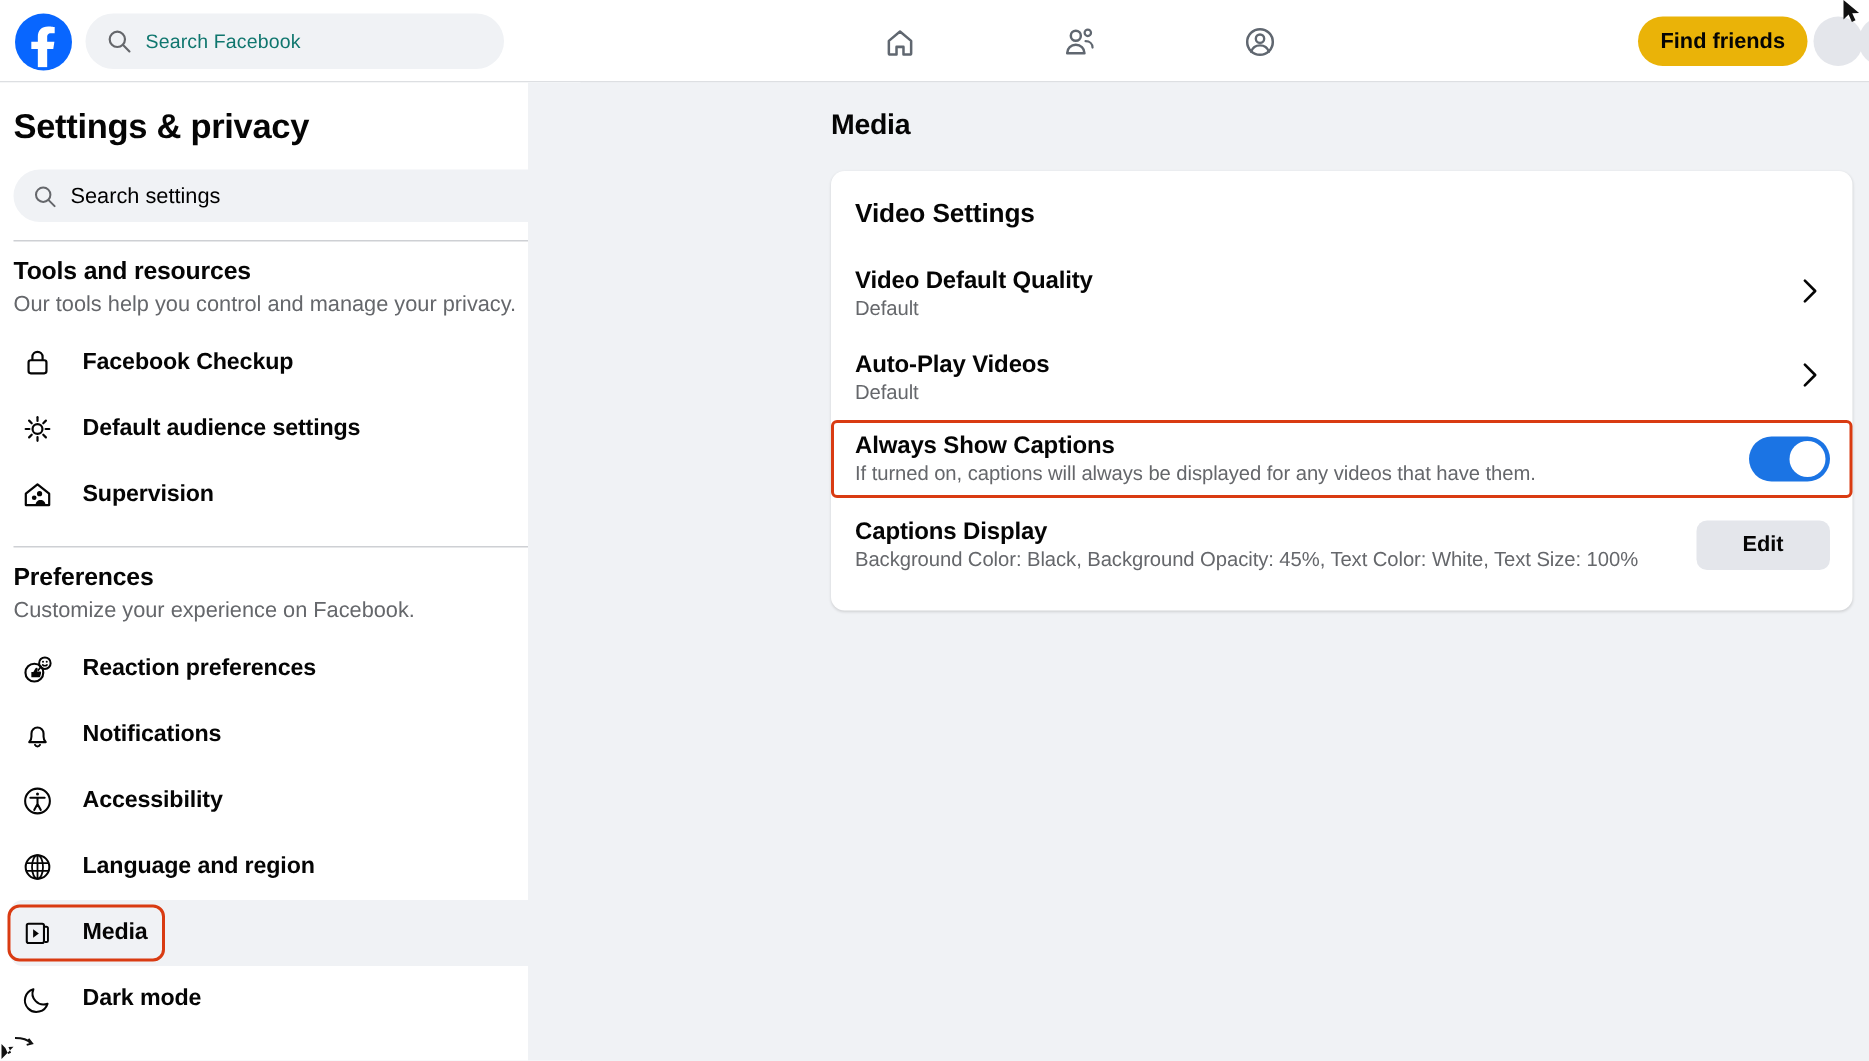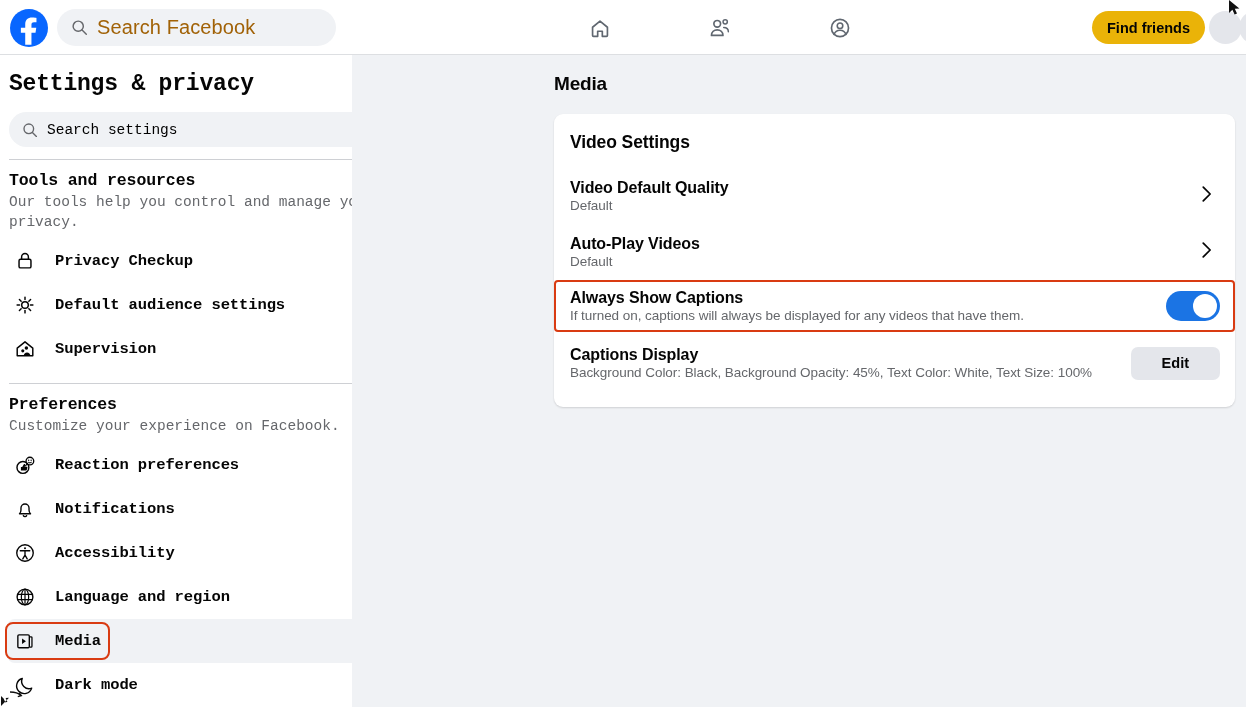--- a/index.html
+++ b/index.html
@@ -42,22 +42,22 @@
     width: 279px; height: 37px;
     border-radius: 19px;
     background: #f0f2f5;
     display: flex;
     align-items: center;
     padding: 0 14px;
     gap: 9px;
     cursor: text;
   }
   .search-pill .ph {
-    font-size: 20px;
-    color: #a16207;
+    font-size: 13px;
+    color: #0f766e;
     letter-spacing: .1px;
   }
 
   .nav-icons {
     position: absolute;
     left: 540px; top: 0;
     width: 360px; height: 55px;
     display: flex;
     align-items: center;
   }
@@ -98,21 +98,20 @@
   .circle-btn.c2 { right: -26px; }
 
   
   .sidebar {
     position: absolute;
     top: 55px; left: 0;
     width: 388px; height: 652px;
     background: #ffffff;
     border-right: 1px solid #dddfe2;
     overflow: hidden;
-    font-family: Liberation Mono, monospace;
   }
 
   .side-title {
     margin: 16px 0 0 9px;
     font-size: 23px;
     font-weight: bold;
     letter-spacing: -.2px;
   }
 
   .side-search {
@@ -361,21 +360,21 @@
 
   <div class="menu">
 
     <div class="menu-item">
       <span class="menu-ico">
         <svg width="22" height="22" viewBox="0 0 24 24" aria-hidden="true">
           <rect x="5.5" y="10" width="13" height="9.5" rx="1.6" fill="none" stroke="#050505" stroke-width="1.6"></rect>
           <path d="M8.3 10V7.6a3.7 3.7 0 0 1 7.4 0V10" fill="none" stroke="#050505" stroke-width="1.6"></path>
         </svg>
       </span>
-      <span class="menu-label">Privacy Checkup</span>
+      <span class="menu-label">Facebook Checkup</span>
     </div>
 
     <div class="menu-item">
       <span class="menu-ico">
         <svg width="22" height="22" viewBox="0 0 24 24" aria-hidden="true">
           <circle cx="12" cy="12" r="3.6" fill="none" stroke="#050505" stroke-width="1.6"></circle>
           <g stroke="#050505" stroke-width="1.6" stroke-linecap="round">
             <line x1="12" y1="3.4" x2="12" y2="6.1"></line>
             <line x1="12" y1="17.9" x2="12" y2="20.6"></line>
             <line x1="3.4" y1="12" x2="6.1" y2="12"></line>

